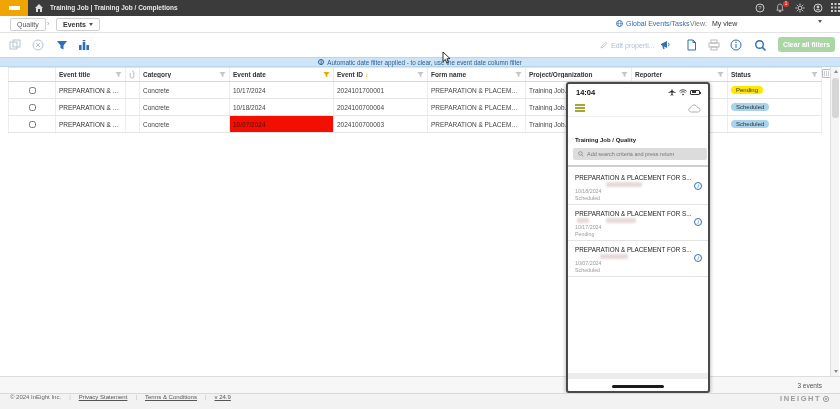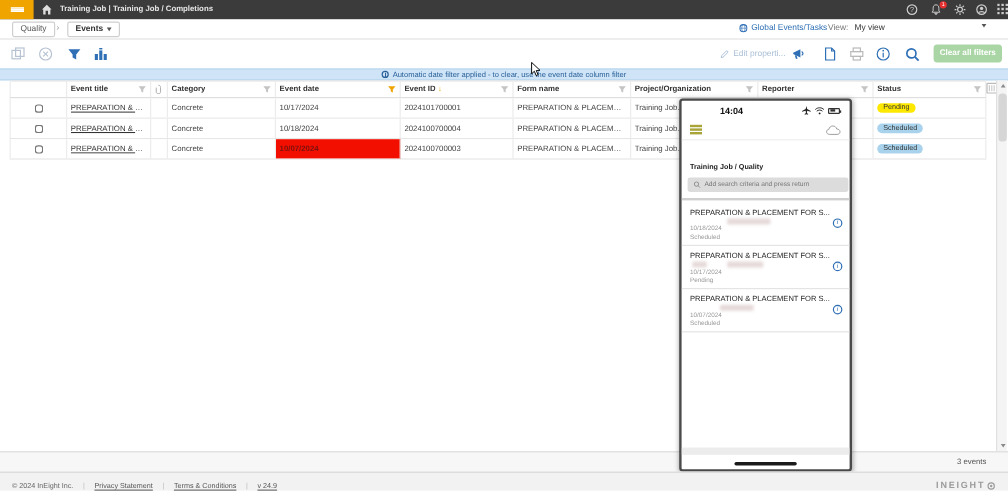--- a/index.html
+++ b/index.html
@@ -72,31 +72,31 @@
   .tri-up { width:0;height:0;border-left:2.5px solid transparent;border-right:2.5px solid transparent;border-bottom:3.5px solid #8a8a8a; }
   .tri-down { width:0;height:0;border-left:2.5px solid transparent;border-right:2.5px solid transparent;border-top:3.5px solid #8a8a8a; }
   #sb-thumb { left:1px; top:11px; width:7px; height:40px; background:#d6d6d6; border-radius:3px; }
 
   
   #grid-footer { left:0; top:376px; width:840px; height:17px; background:#f7f7f7; border-top:1px solid #ddd; }
   #event-count { right:18px; top:5px; position:absolute; font-size:6.5px; color:#555; }
 
   
   #page-footer { left:0; top:393px; width:840px; height:16px; background:#f2f2f2; border-top:1px solid #d8d8d8;
-    display:flex; align-items:flex-end; font-size:6px; color:#666; padding:0 10px; gap:8px; z-index:45; }
+    display:flex; align-items:flex-start; font-size:6px; color:#666; padding:0 10px; gap:8px; z-index:45; }
   #page-footer .flink { text-decoration:underline; color:#555; cursor:pointer; }
   #page-footer .fsep { color:#bbb; }
   #ineight-logo { margin-left:auto; color:#9b9b9b; font-weight:bold; letter-spacing:1.5px; font-size:7.5px;
     display:flex; align-items:center; gap:1px; }
 
   
   #phone { left:566px; top:82px; width:144px; height:311px; background:#fff; border:2px solid #4a4a4a;
     border-radius:3px; z-index:40; box-shadow:0 1px 4px rgba(0,0,0,.35); overflow:hidden; }
   #p-status { left:0; top:0; width:100%; height:16px; display:flex; align-items:center; padding:0 8px; position:absolute; }
-  #p-time { font-size:7.5px; font-weight:bold; color:#111;margin-left:24px; }
+  #p-time { font-size:7.5px; font-weight:bold; color:#111; }
   #p-staticons { margin-left:auto; display:flex; gap:3px; align-items:center; }
   #p-batt { width:10px; height:5px; border:1px solid #333; border-radius:1px; position:relative; }
   #p-batt i { position:absolute; left:0.5px; top:0.5px; bottom:0.5px; width:4px; background:#333; }
   #p-batt b { position:absolute; right:-2px; top:1px; width:1.5px; height:2px; background:#333; }
   #p-appbar { left:0; top:16px; width:100%; height:17px; position:absolute; border-bottom:1px solid #eee;
     display:flex; align-items:center; padding:0 7px; }
   #p-burger { display:flex; flex-direction:column; gap:1.5px; cursor:pointer; }
   #p-burger i { width:10px; height:1.5px; background:#a8a437; display:block; }
   #p-nav { left:0; top:33px; width:100%; height:18px; position:absolute; display:flex; align-items:center; padding:0 7px; }
   #p-back { color:#2f6fb5; font-size:7px; cursor:pointer; white-space:nowrap; }

